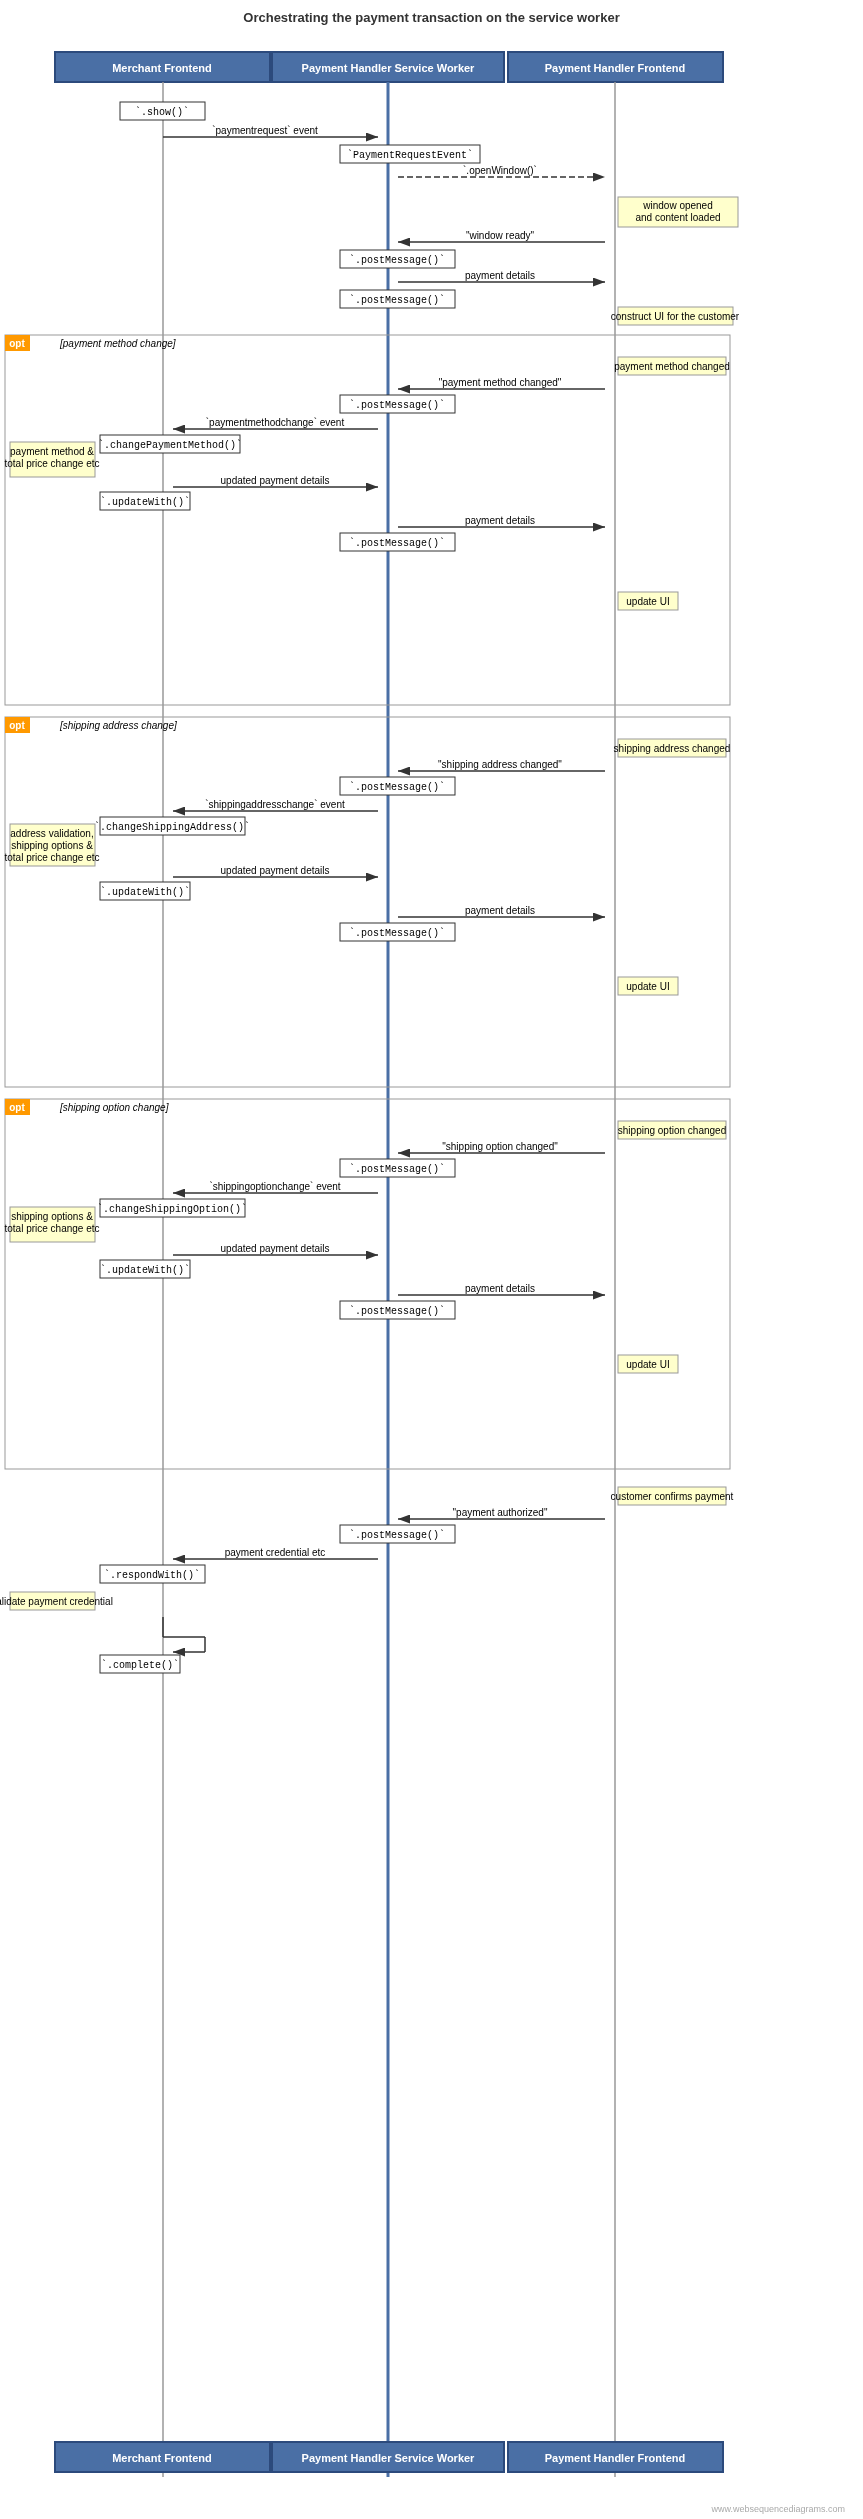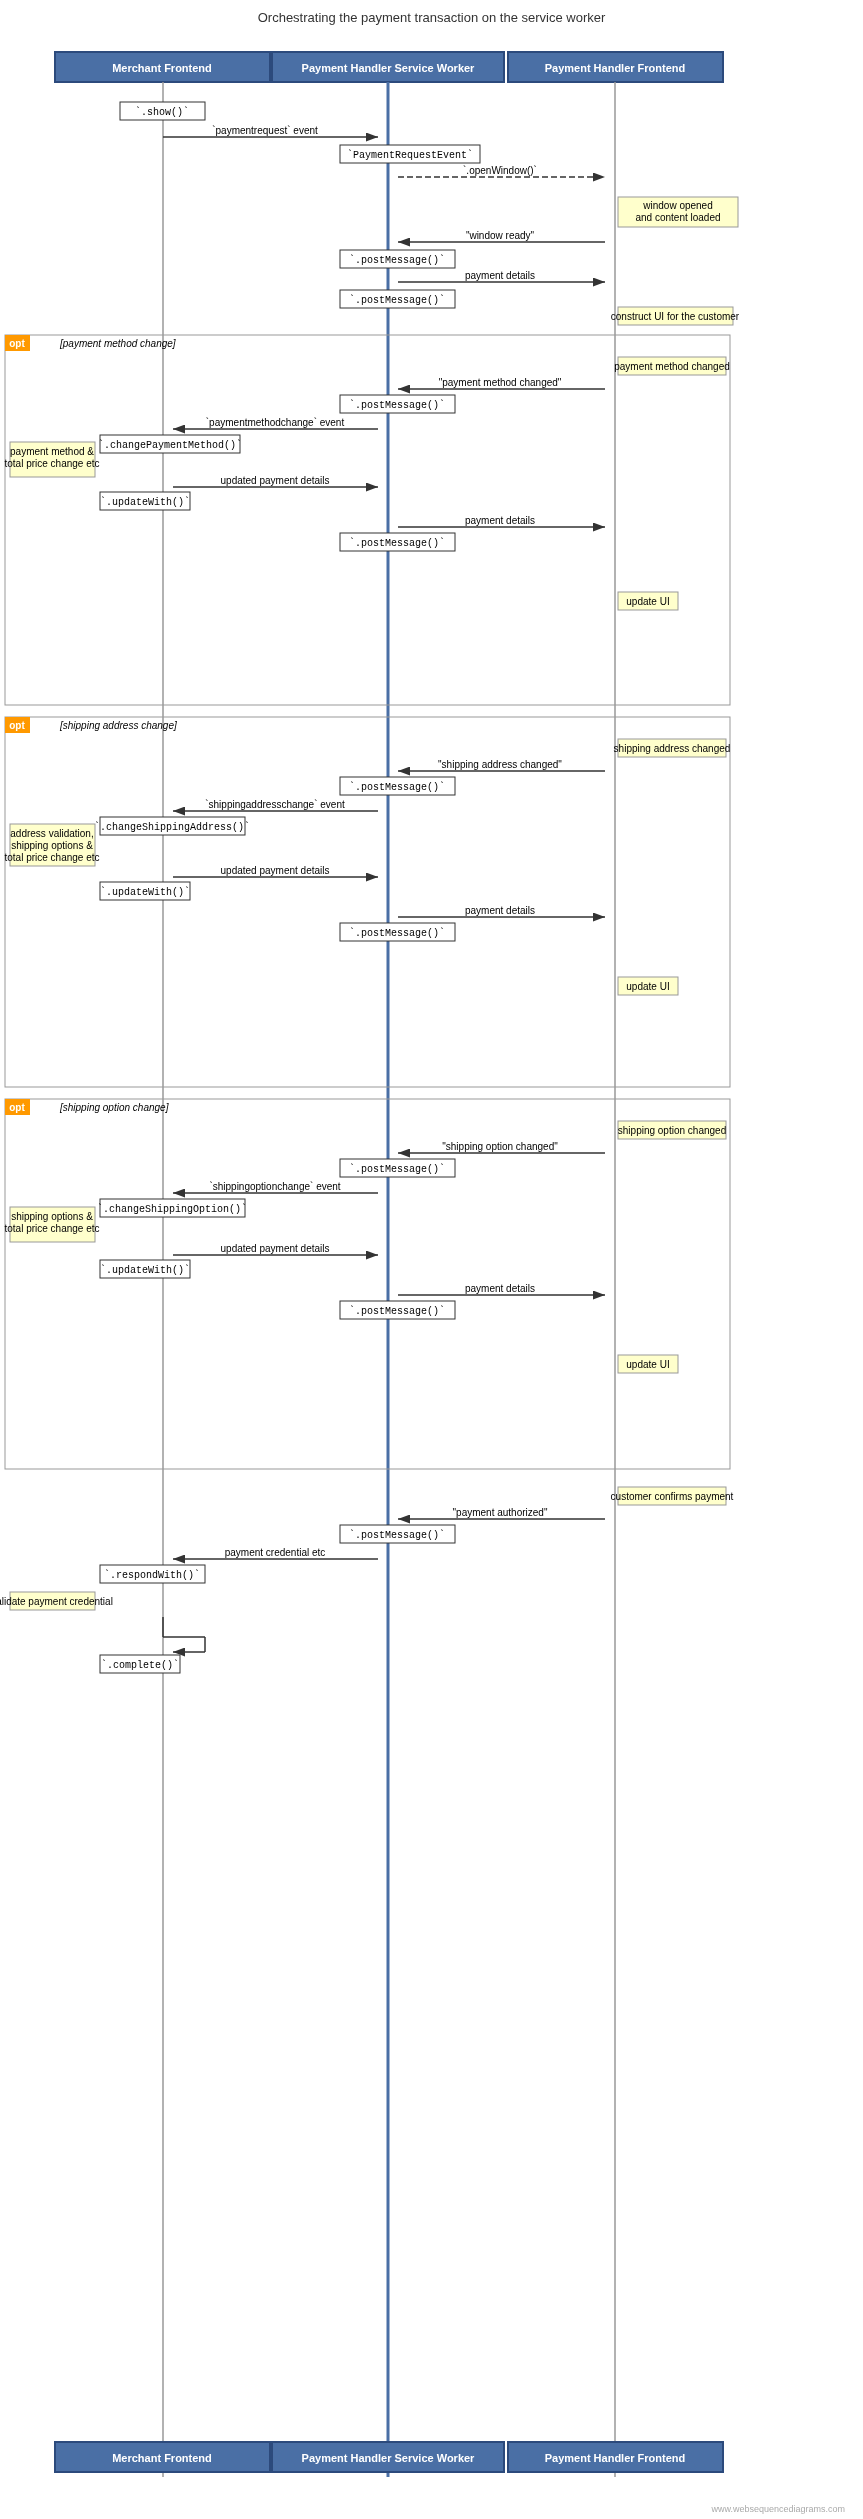--- a/index.html
+++ b/index.html
@@ -16,21 +16,21 @@
 
     .diagram-container {
       position: relative;
       width: 863px;
       padding: 10px 0;
     }
 
     .title {
       text-align: center;
       font-size: 13px;
-      font-weight: normal;
+      font-weight: bold;
       margin-bottom: 12px;
       font-family: Arial, sans-serif;
     }
   </style>
 </head>
 <body>
 
 <div class="diagram-container">
   <div class="title">Orchestrating the payment transaction on the service worker</div>
 

